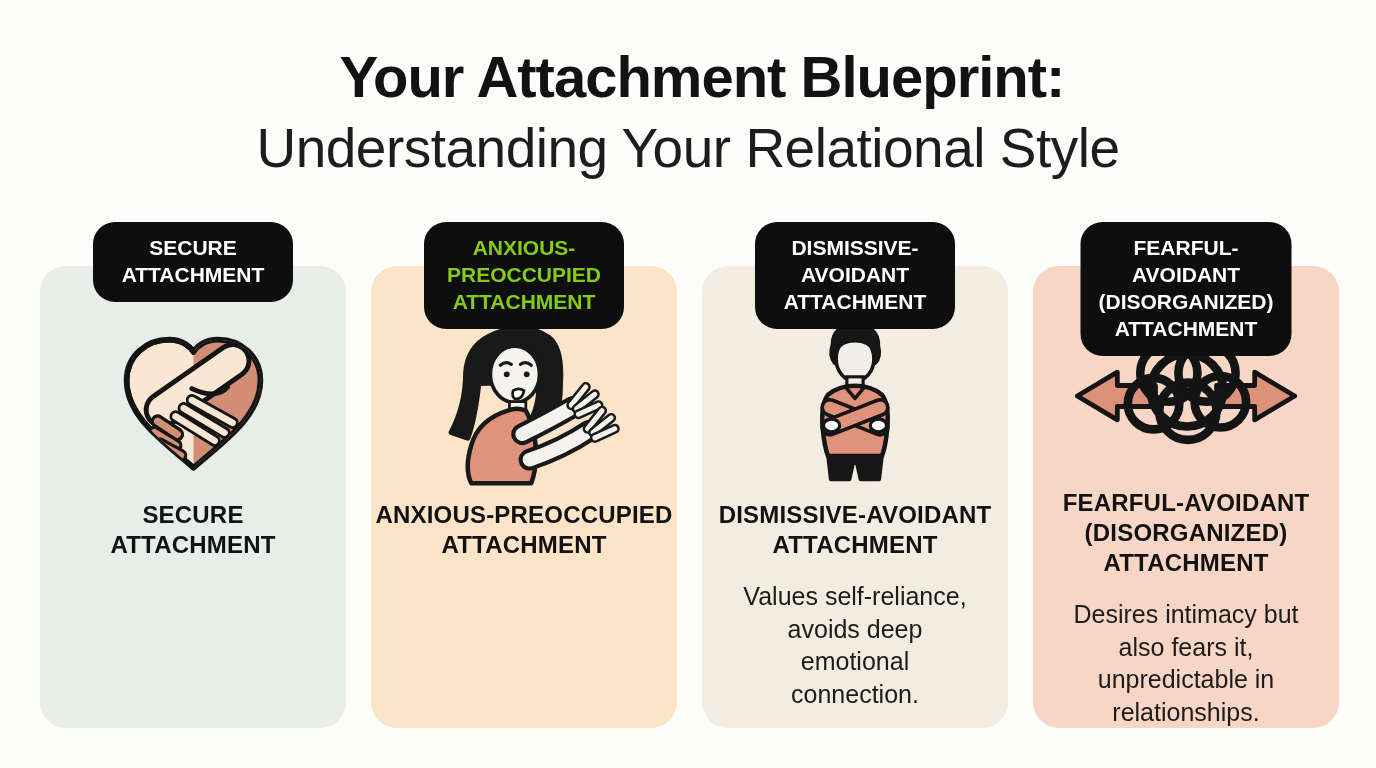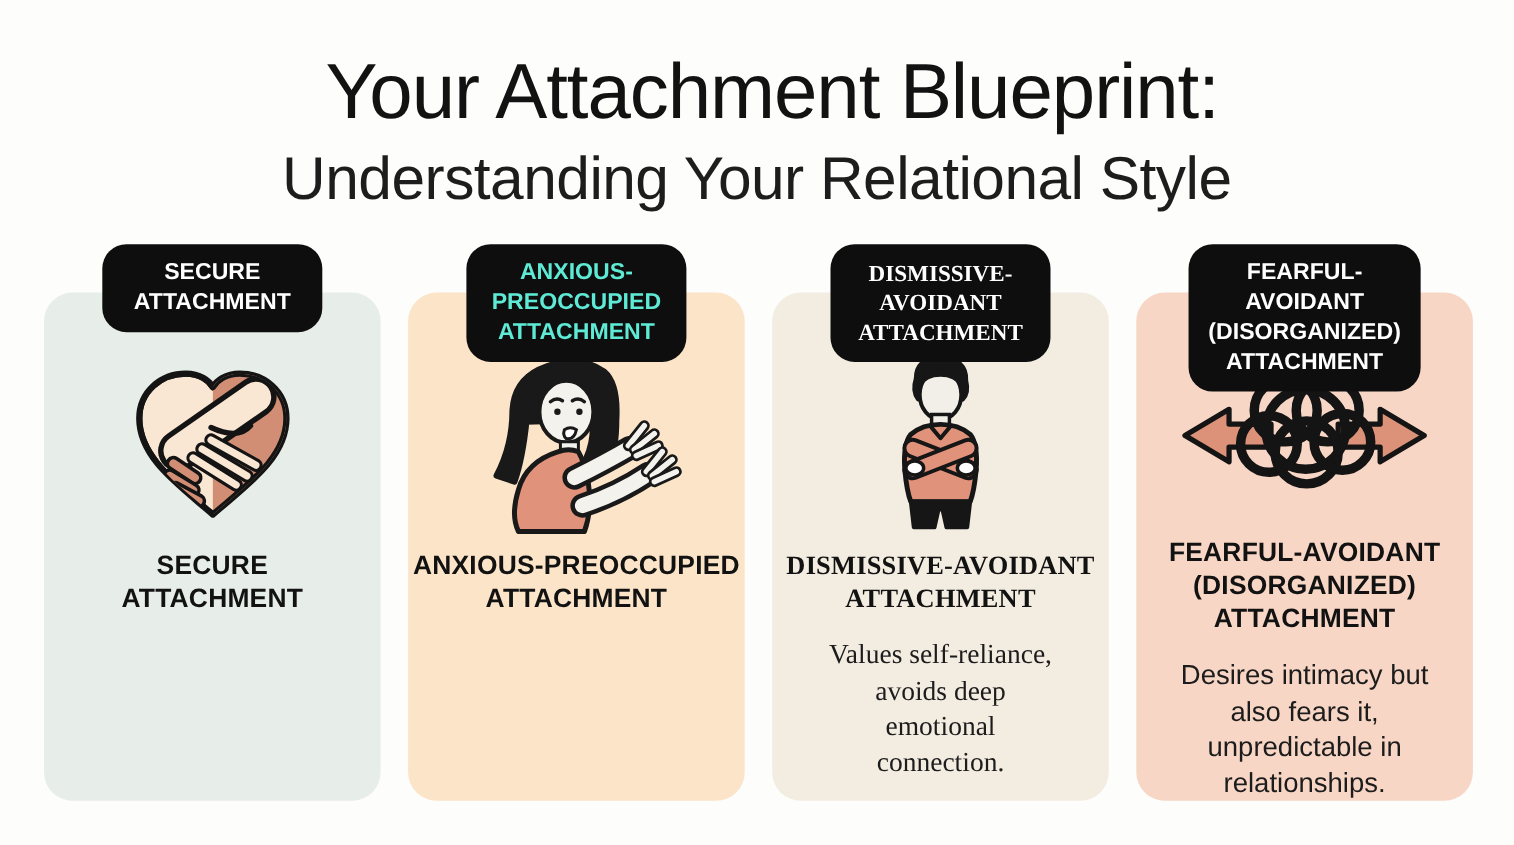--- a/index.html
+++ b/index.html
@@ -14,22 +14,22 @@
     color: #161616;
     overflow: hidden;
     position: relative;
   }
   .header {
     text-align: center;
     padding-top: 46px;
     line-height: 1.08;
   }
   .title-line1 {
-    font-size: 71px;
-    font-weight: 400;
+    font-size: 58px;
+    font-weight: 700;
     letter-spacing: -1px;
     color: #121212;
     padding-left: 28px;
   }
   .title-line2 {
     font-size: 55px;
     font-weight: 400;
     letter-spacing: -0.5px;
     margin-top: 10px;
     color: #1d1d1d;
@@ -140,21 +140,21 @@
           <path d="M58 146 L84 160" stroke="#141414" stroke-width="17" stroke-linecap="round"></path>
           <path d="M58 146 L84 160" stroke="#d28e74" stroke-width="9" stroke-linecap="round"></path>
         </g>
       </svg>
     </div>
     <h2 class="card-heading">SECURE
 ATTACHMENT</h2>
   </section>
 
   <section class="card" style="background: rgb(252, 228, 201);">
-    <div class="badge" style="background: rgb(14, 14, 14); color: #5eead4;">ANXIOUS-
+    <div class="badge" style="background: rgb(14, 14, 14); color: #84cc16;">ANXIOUS-
 PREOCCUPIED
 ATTACHMENT</div>
     <div class="icon-wrap">
       <svg width="200" height="168" viewBox="0 0 220 185">
 
         <path d="M72 20 Q110 2 138 22 Q152 34 150 70 Q150 100 142 118 L120 108 Q128 90 126 70 L60 72 Q56 110 48 132 L30 126 Q46 96 46 60 Q48 32 72 20 Z" fill="#191919" stroke="#191919" stroke-width="6" stroke-linejoin="round"></path>
 
         <ellipse cx="100" cy="62" rx="27" ry="31" fill="#f3f2ed" stroke="#191919" stroke-width="4"></ellipse>
 
         <path d="M72 52 Q70 22 100 20 Q132 20 130 56 Q128 34 108 30 Q80 28 72 52 Z" fill="#191919"></path>
@@ -193,21 +193,21 @@
             <path d="M186 126 L206 110" stroke="#f3f2ed" stroke-width="5.5"></path>
           <path d="M188 132 L210 122" stroke="#191919" stroke-width="11"></path>
             <path d="M188 132 L210 122" stroke="#f3f2ed" stroke-width="5.5"></path>
         </g>
       </svg>
     </div>
     <h2 class="card-heading">ANXIOUS-PREOCCUPIED
 ATTACHMENT</h2>
   </section>
 
-  <section class="card" style="background: rgb(243, 236, 225); font-family: Liberation Serif, serif;">
+  <section class="card" style="background: rgb(243, 236, 225);">
     <div class="badge" style="background: rgb(14, 14, 14); color: rgb(255, 255, 255);">DISMISSIVE-AVOIDANT
 ATTACHMENT</div>
     <div class="icon-wrap">
       <svg width="132" height="162" viewBox="0 0 140 180">
 
         <path d="M46 26 Q46 6 70 6 Q96 6 95 28 Q98 40 92 46 Q92 24 70 22 Q50 22 48 46 Q42 38 46 26 Z" fill="#161616" stroke="#161616" stroke-width="6" stroke-linejoin="round"></path>
 
         <ellipse cx="70" cy="42" rx="21" ry="25" fill="#f2efe8" stroke="#161616" stroke-width="4"></ellipse>
         <path d="M50 34 Q52 16 70 16 Q88 16 90 34 Q84 24 70 24 Q56 24 50 34 Z" fill="#161616"></path>
 

